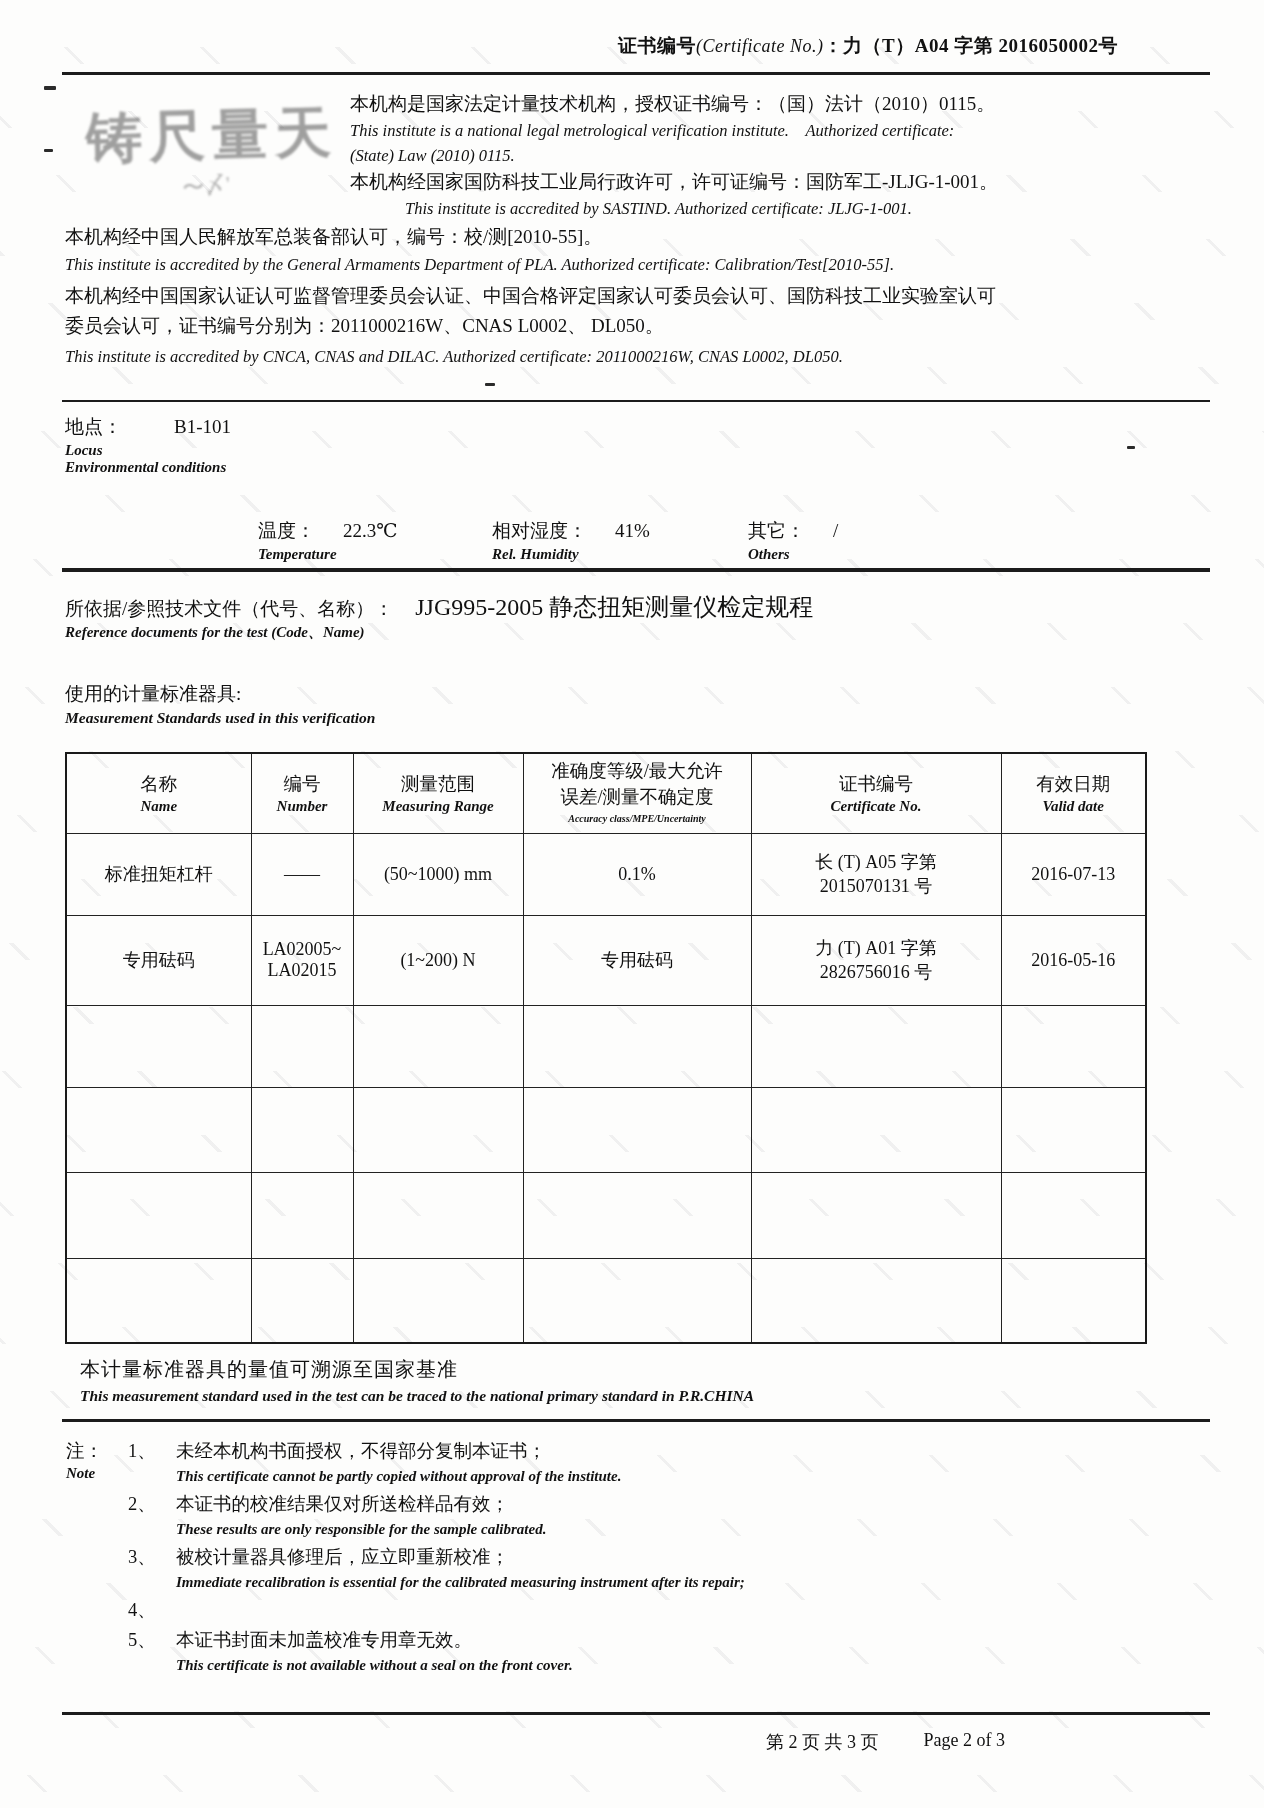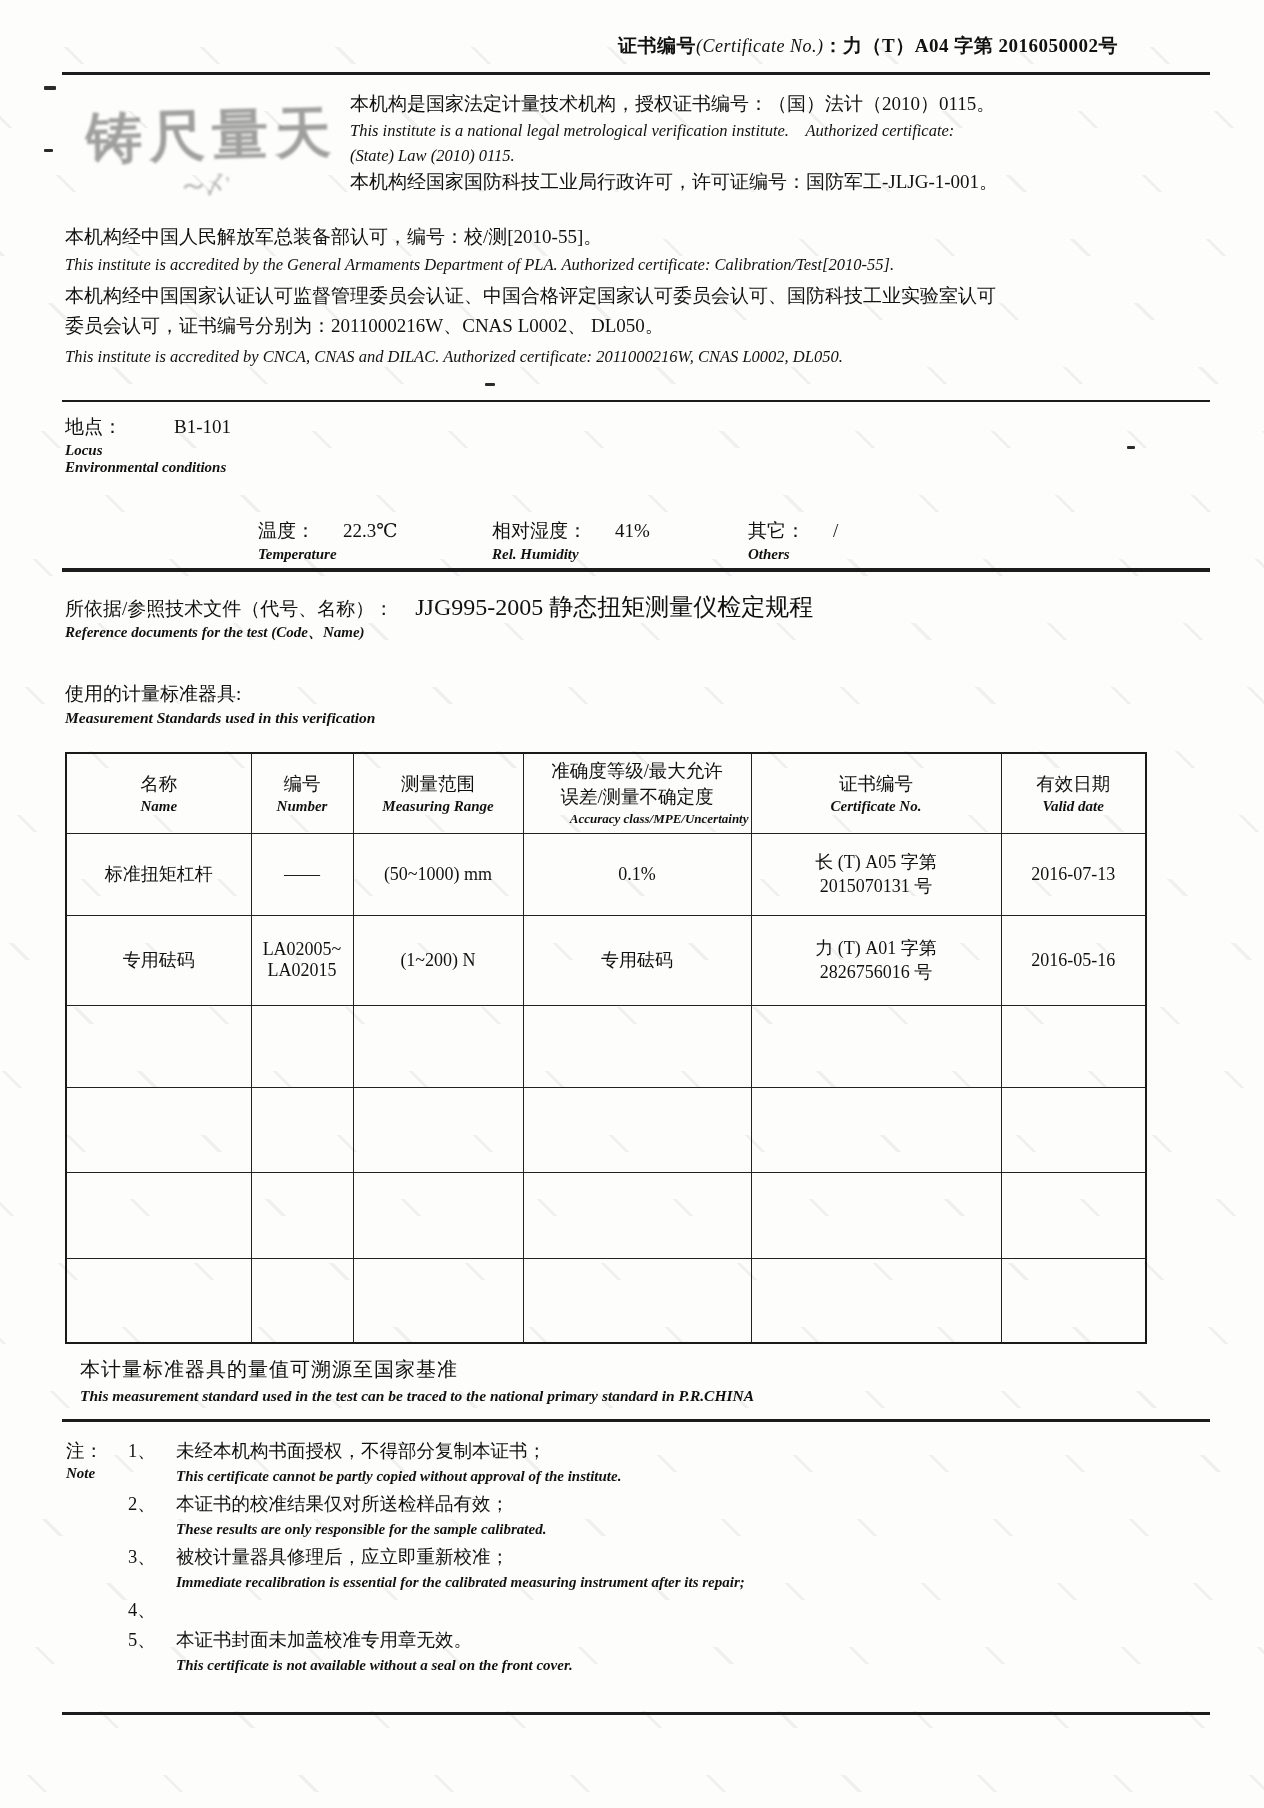--- a/index.html
+++ b/index.html
@@ -61,21 +61,21 @@
     position:absolute; left:65px; top:752px; width:1080px;
     border-collapse:collapse; table-layout:fixed;
   }
   table.std td {
     border:1.6px solid #222; text-align:center; vertical-align:middle;
     font-size:18px; white-space:pre-line; padding:2px;
   }
   table.std { border:2.5px solid #1a1a1a; }
   .th-zh { font-size:18.5px; line-height:26px; }
   .th-en { font-size:15px; line-height:18px; font-weight:bold; font-style:italic; }
-  .th-en-sm { font-size:13px;text-align:right; }
+  .th-en-sm { font-size:10px; }
 
   .trace-block { left:80px; top:1354px; width:1100px; }
   .trace-zh { font-size:20px; line-height:30px; letter-spacing:1px; }
   .trace-en { font-size:15.5px; line-height:24px; font-weight:bold; }
 
   .notes { left:66px; top:1438px; width:1100px; display:flex; }
   .notes-label { width:62px; }
   .notes-label .line-zh { font-size:18.5px; line-height:27px; }
   .note-item { margin-bottom:3px; }
   .note-zh { font-size:18.5px; line-height:27px; display:flex; }
@@ -105,20 +105,21 @@
   <div class="abs stamp">
     <div class="stamp-glyphs zh">铸尺量天</div>
     <div class="stamp-flourish zh">〜〆'</div>
   </div>
 
   <div class="abs inst-right">
     <div class="inst-zh zh">本机构是国家法定计量技术机构，授权证书编号：（国）法计（2010）0115。</div>
     <div class="inst-en en pre">This institute is a national legal metrological verification institute.　Authorized certificate:
 (State) Law (2010) 0115.</div>
     <div class="inst-zh zh">本机构经国家国防科技工业局行政许可，许可证编号：国防军工-JLJG-1-001。</div>
+    <div class="inst-en en indent55">This institute is accredited by SASTIND. Authorized certificate: JLJG-1-001.</div>
   </div>
 
   <div class="abs inst-full">
     <div class="inst-zh2 zh">本机构经中国人民解放军总装备部认可，编号：校/测[2010-55]。</div>
     <div class="inst-en en">This institute is accredited by the General Armaments Department of PLA. Authorized certificate: Calibration/Test[2010-55].</div>
     <div class="inst-zh2 zh pre" style="margin-top:4px;">本机构经中国国家认证认可监督管理委员会认证、中国合格评定国家认可委员会认可、国防科技工业实验室认可
 委员会认可，证书编号分别为：2011000216W、CNAS L0002、 DL050。</div>
     <div class="inst-en en" style="margin-top:3px;">This institute is accredited by CNCA, CNAS and DILAC. Authorized certificate: 2011000216W, CNAS L0002, DL050.</div>
   </div>
 
@@ -282,13 +283,17 @@
             <span class="note-num">5、</span>
             <span>本证书封面未加盖校准专用章无效。</span>
           </div>
         <div class="note-en en">This certificate is not available without a seal on the front cover.</div>
       </div>
     </div>
   </div>
 
   <div class="hr" style="top:1712px;height:3px;"></div>
 
+  <div class="abs footer">
+    <span class="zh">第 2 页 共 3 页</span>
+    <span class="zh">Page 2 of 3</span>
+  </div>
 </div>
 
 </body></html>

